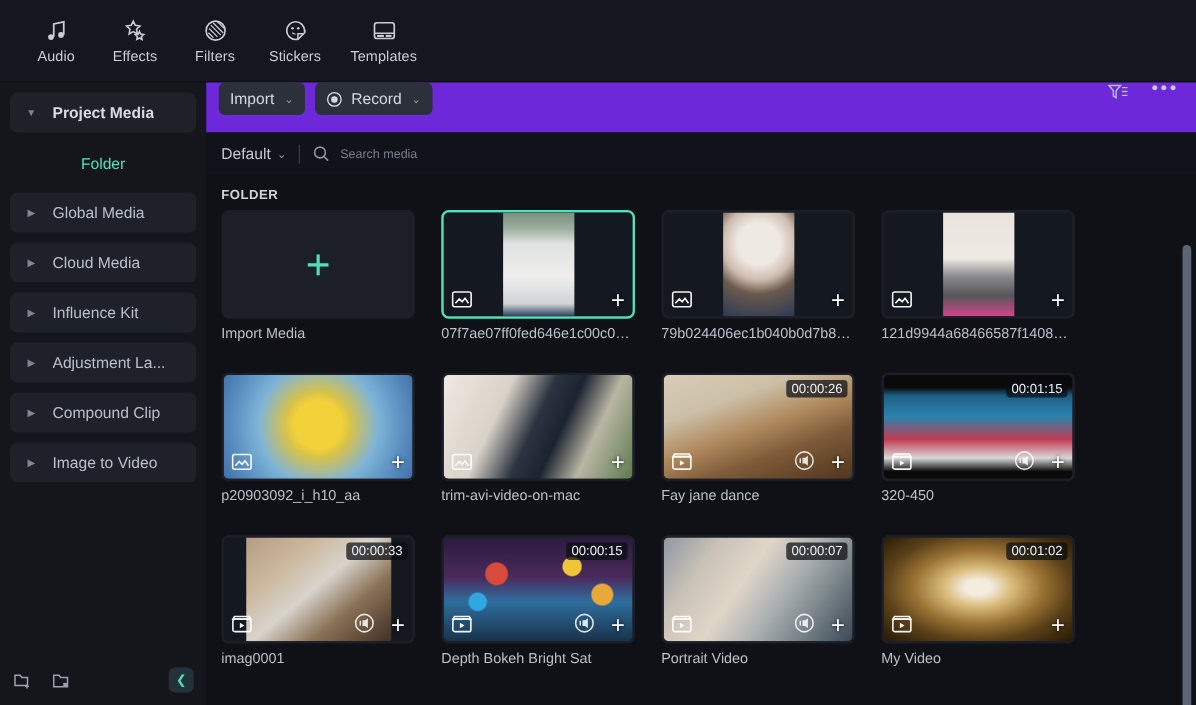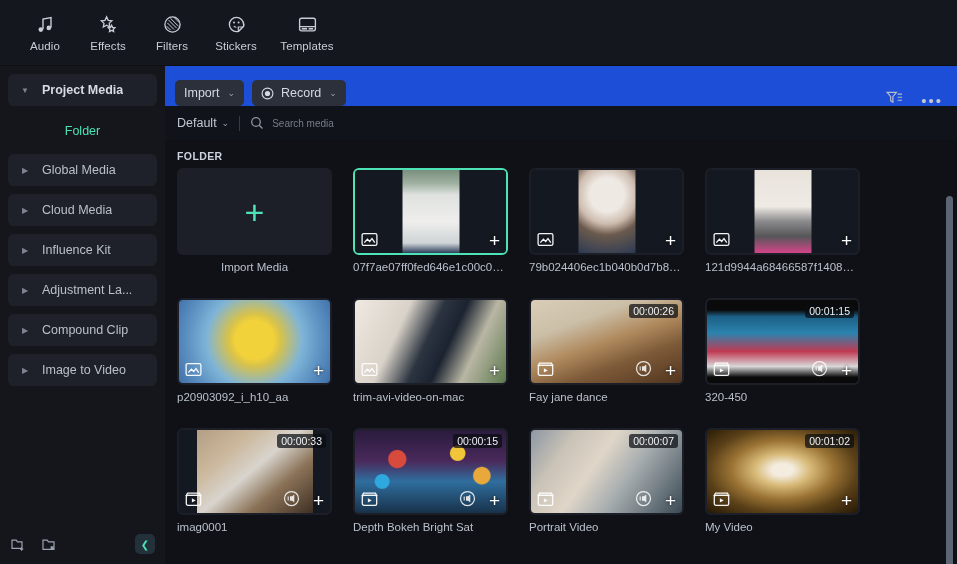--- a/index.html
+++ b/index.html
@@ -94,22 +94,22 @@
     background: #23313a;
     display: flex; align-items: center; justify-content: center;
     color: #4ee3b6; cursor: pointer; font-size: 10px;
   }
 
   
   .main { flex: 1; min-width: 0; display: flex; flex-direction: column; background: #0f1116; position: relative; }
 
   .action-bar {
     height: 40px; flex: 0 0 40px;
-    background: #1d4ed8;
-    display: flex; align-items: flex-end;
+    background: #6d28d9;
+    display: flex; align-items: flex-start;
     padding: 0 14px 0 10px; gap: 8px;
   }
   .btn {
     height: 26px; border-radius: 5px; background: #2b303b;
     display: flex; align-items: center; gap: 7px;
     padding: 0 9px; color: #d4d9e1; font-size: 12.5px;
     cursor: pointer; user-select: none; white-space: nowrap;
   }
   .btn .chev { color: #9aa2af; font-size: 9px; margin-left: 1px; }
   .bar-spacer { flex: 1; }
@@ -159,21 +159,21 @@
   .cell.selected .thumb { border-color: #4ee3b6; }
   .cell.importer .thumb {
     display: flex; align-items: center; justify-content: center;
     background: #1c1f27;
   }
   .plus-big { color: #4ee3b6; font-size: 34px; font-weight: 300; line-height: 1; }
   .cap {
     margin-top: 6px; font-size: 11.5px; color: #b9c0cb;
     white-space: nowrap; overflow: hidden; text-overflow: ellipsis;
   }
-  .cell.importer .cap { color: #b9c0cb; text-align: center; }
+  .cell.importer .cap { color: #b9c0cb; }
 
   .badge-dur {
     position: absolute; top: 4px; right: 4px;
     background: rgba(10,12,16,.72); color: #eef1f5;
     font-size: 10.5px; padding: 1px 4px; border-radius: 3px;
     font-family: "Liberation Sans", sans-serif;
   }
   .badge-type {
     position: absolute; left: 6px; bottom: 6px;
     color: #fff; opacity: .95; display: flex;

